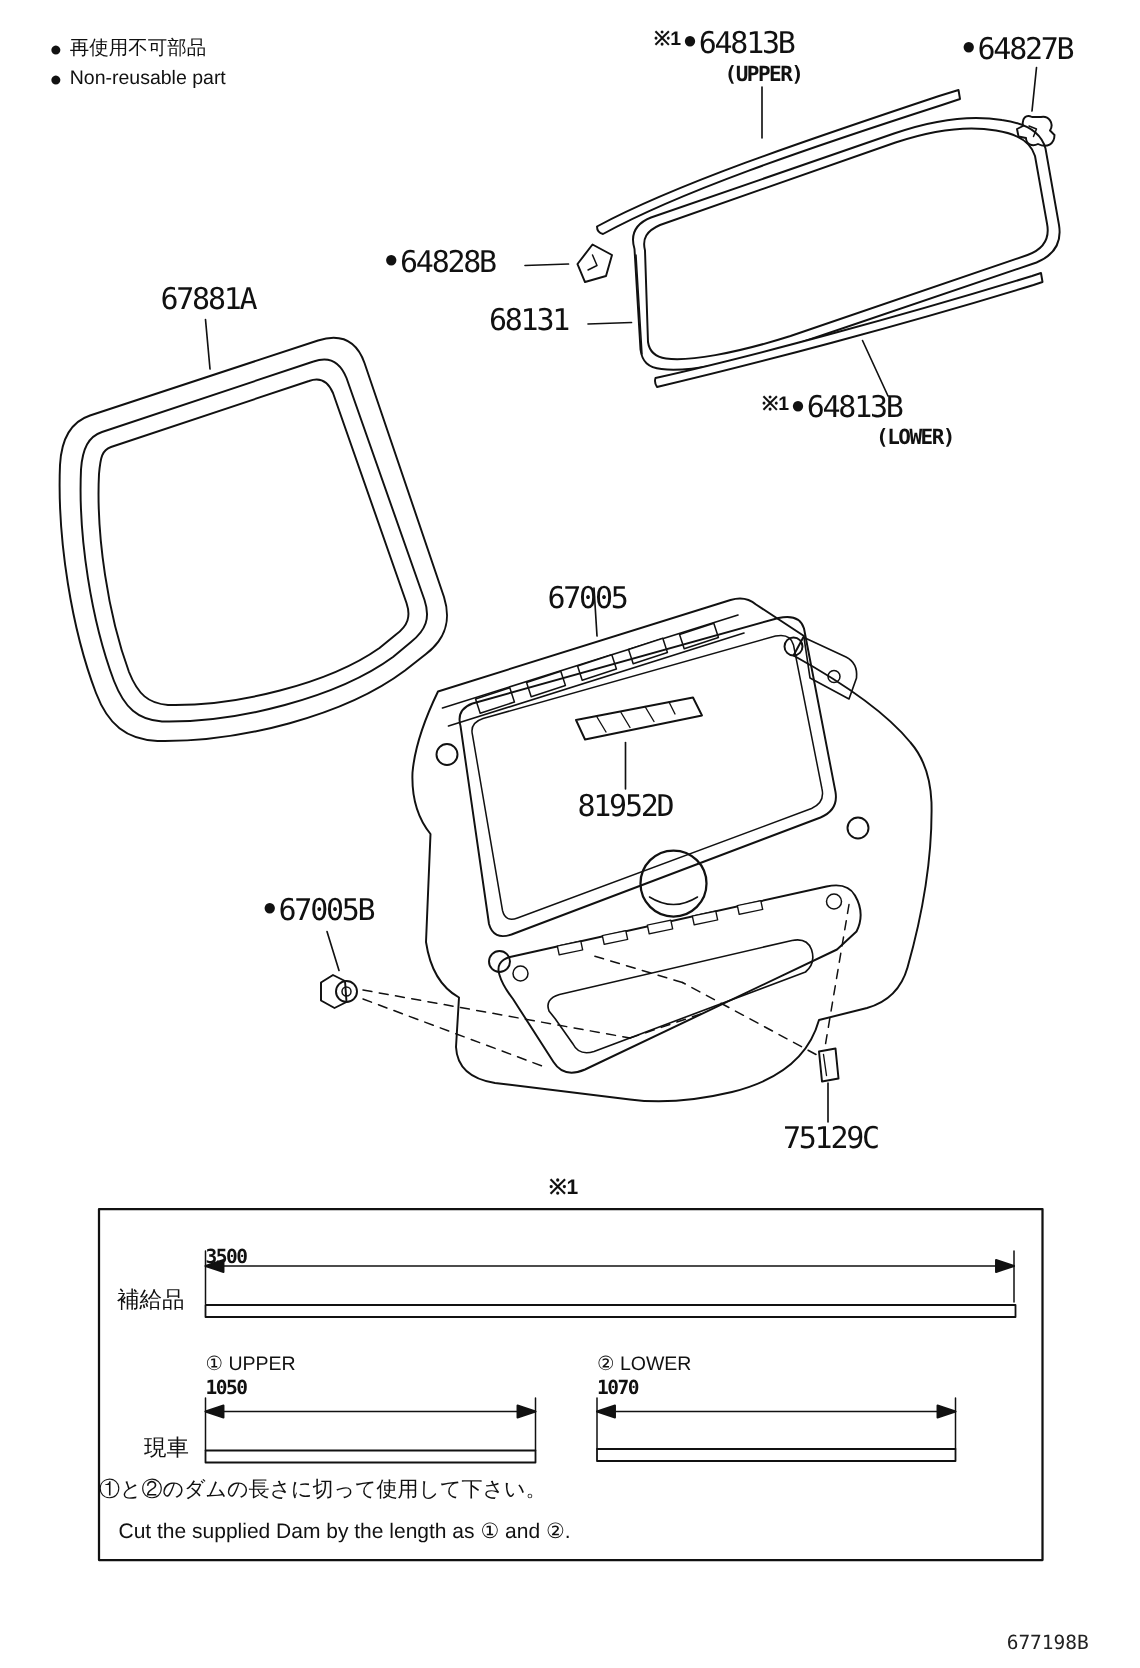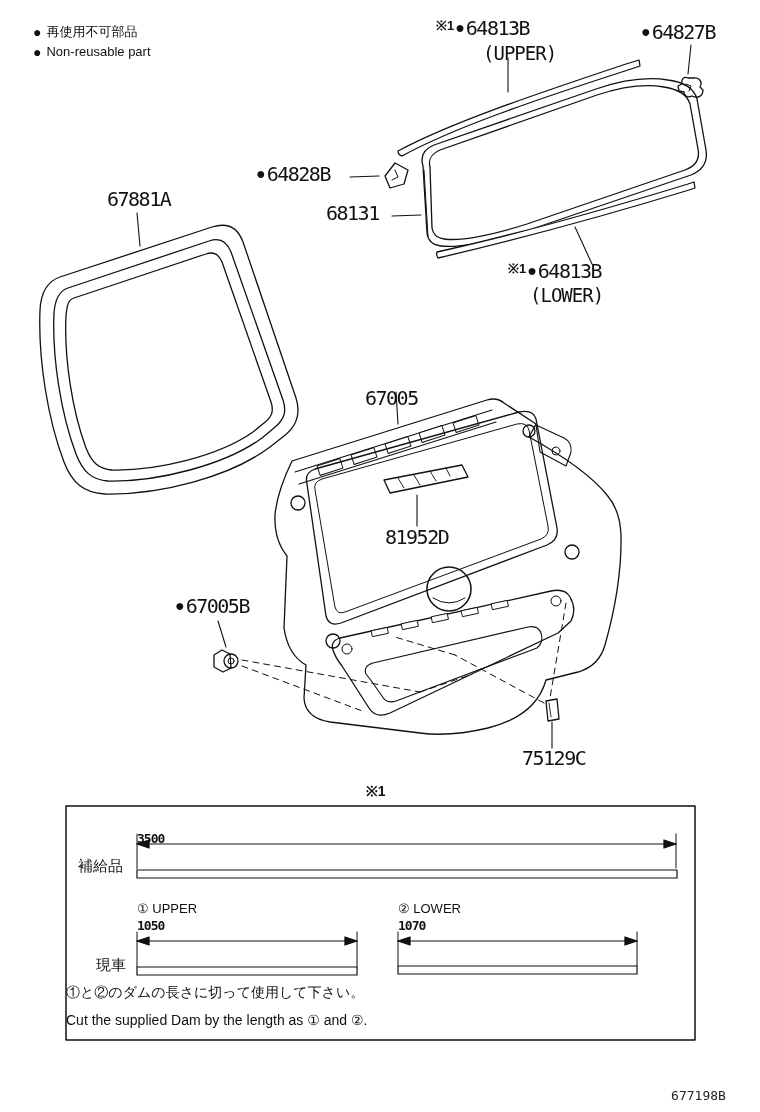--- a/index.html
+++ b/index.html
@@ -6,55 +6,55 @@
   #page{position:relative;width:760px;height:1112px;background:#ffffff;overflow:hidden;
         font-family:"Liberation Sans",sans-serif;color:#111;}
   #art{position:absolute;left:0;top:0;width:760px;height:1112px;}
   .abs{position:absolute;white-space:nowrap;}
   .pn{font-family:"DejaVu Sans Mono",monospace;font-weight:400;font-size:20px;
       letter-spacing:-1.5px;line-height:1;}
   .row{display:flex;align-items:center;}
   .bullet{font-size:16px;line-height:1;margin-right:1px;}
   .note{font-family:"Liberation Sans",sans-serif;font-weight:700;font-size:13px;
         margin-right:1px;transform:translateY(-3px);}
-  .sub{font-family:"DejaVu Sans Mono",monospace;font-weight:400;font-size:19px;
+  .sub{font-family:"DejaVu Sans Mono",monospace;font-weight:700;font-size:14px;
        letter-spacing:-1px;}
   .legend{font-size:13px;display:flex;align-items:center;gap:5px;line-height:16px;}
   .legend .bullet{font-size:14px;margin:0;}
   .cjk{font-size:15px;}
   .dim{font-family:"DejaVu Sans Mono",monospace;font-size:13px;font-weight:700;letter-spacing:-1px;}
   .ctr{text-align:left;}
   .instr{font-size:14px;}
   .footer{font-family:"DejaVu Sans Mono",monospace;font-size:13px;letter-spacing:0;color:#222;text-align:center;}
 
   
   .l-legend1{left:33px;top:24px;}
   .l-legend2{left:33px;top:44px;}
   .l-seal{left:107px;top:189px;}
   .l-damU{left:436px;top:18px;}
   .l-damU-sub{left:483px;top:42px;}
   .l-64827{left:641px;top:22px;}
   .l-64828{left:256px;top:164px;}
   .l-glass{left:326px;top:203px;}
   .l-damL{left:508px;top:261px;}
-  .l-damL-sub{left:530px;top:284px;}
+  .l-damL-sub{left:584px;top:284px;}
   .l-panel{left:365px;top:366px;margin-top:22px;}
   .l-bracket{left:385px;top:527px;}
   .l-cushion{left:175px;top:596px;}
   .l-clip{left:522px;top:748px;}
   .l-note{left:366px;top:781px;font-weight:700;font-size:14px;}
   .l-3500{left:137px;width:540px;top:831px;}
   .l-supply{left:78px;top:857px;}
   .l-upper-ref{left:137px;width:220px;top:901px;font-size:13px;}
   .l-1050{left:137px;width:220px;top:918px;}
   .l-lower-ref{left:398px;width:239px;top:901px;font-size:13px;}
   .l-1070{left:398px;width:239px;top:918px;}
   .l-vehicle{left:96px;top:956px;}
   .l-instr-jp{left:66px;width:747px;top:984px;}
-  .l-instr-en{left:66px;width:629px;top:1012px;}
+  .l-instr-en{left:66px;width:629px;top:1012px;padding-left:13px;}
   .l-footer{left:640px;width:117px;top:1088px;}
 </style>
 </head>
 <body>
 
 <div id="page">
 
   <svg id="art" viewBox="0 0 760 1112" fill="none" stroke="#111" stroke-width="1.3" stroke-linejoin="round" stroke-linecap="round">
 
     <g>

